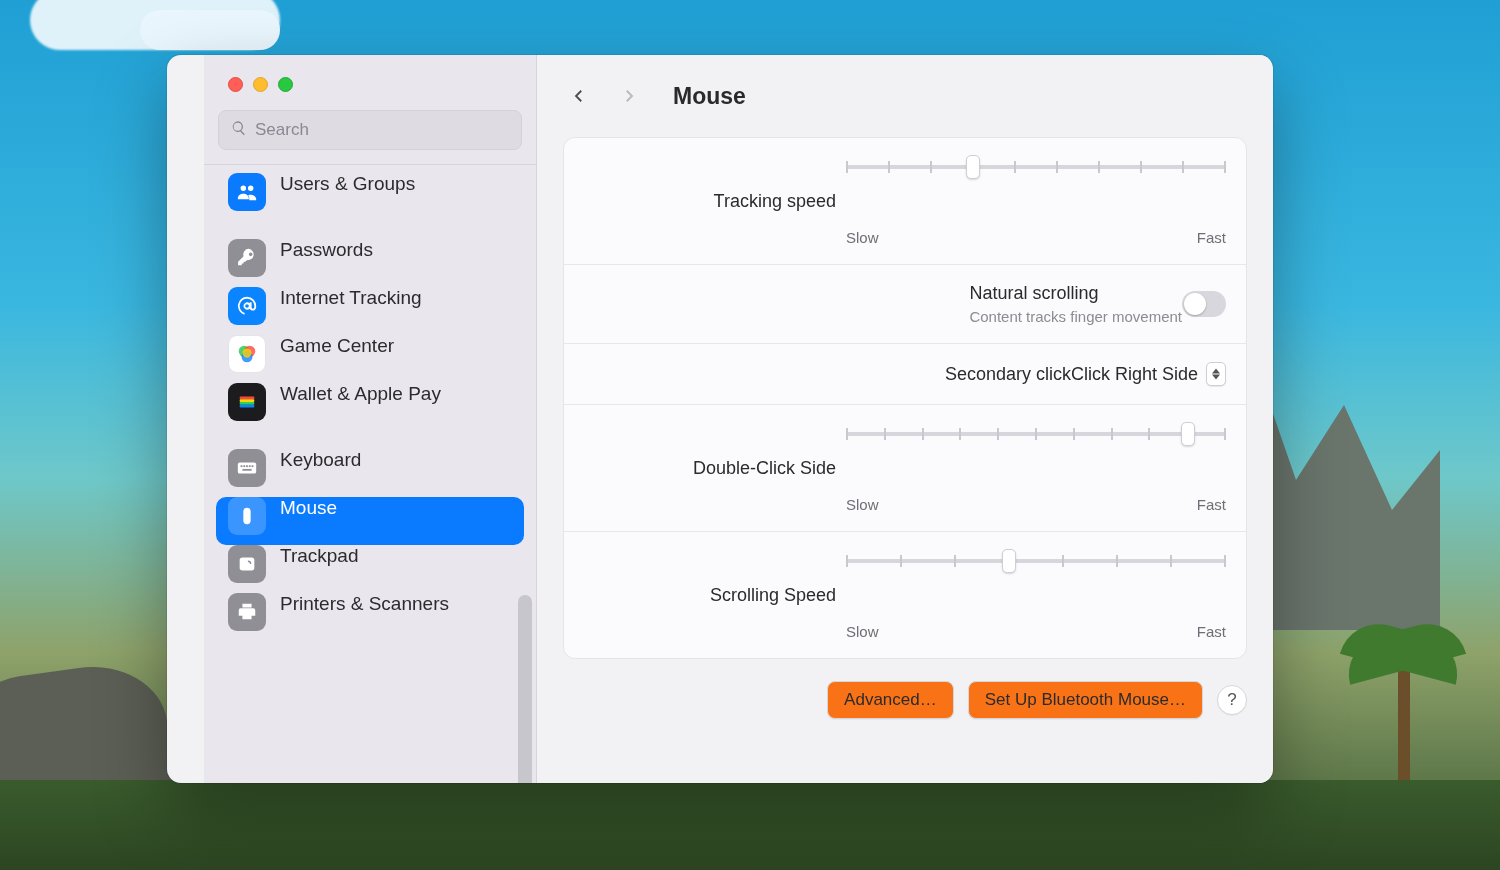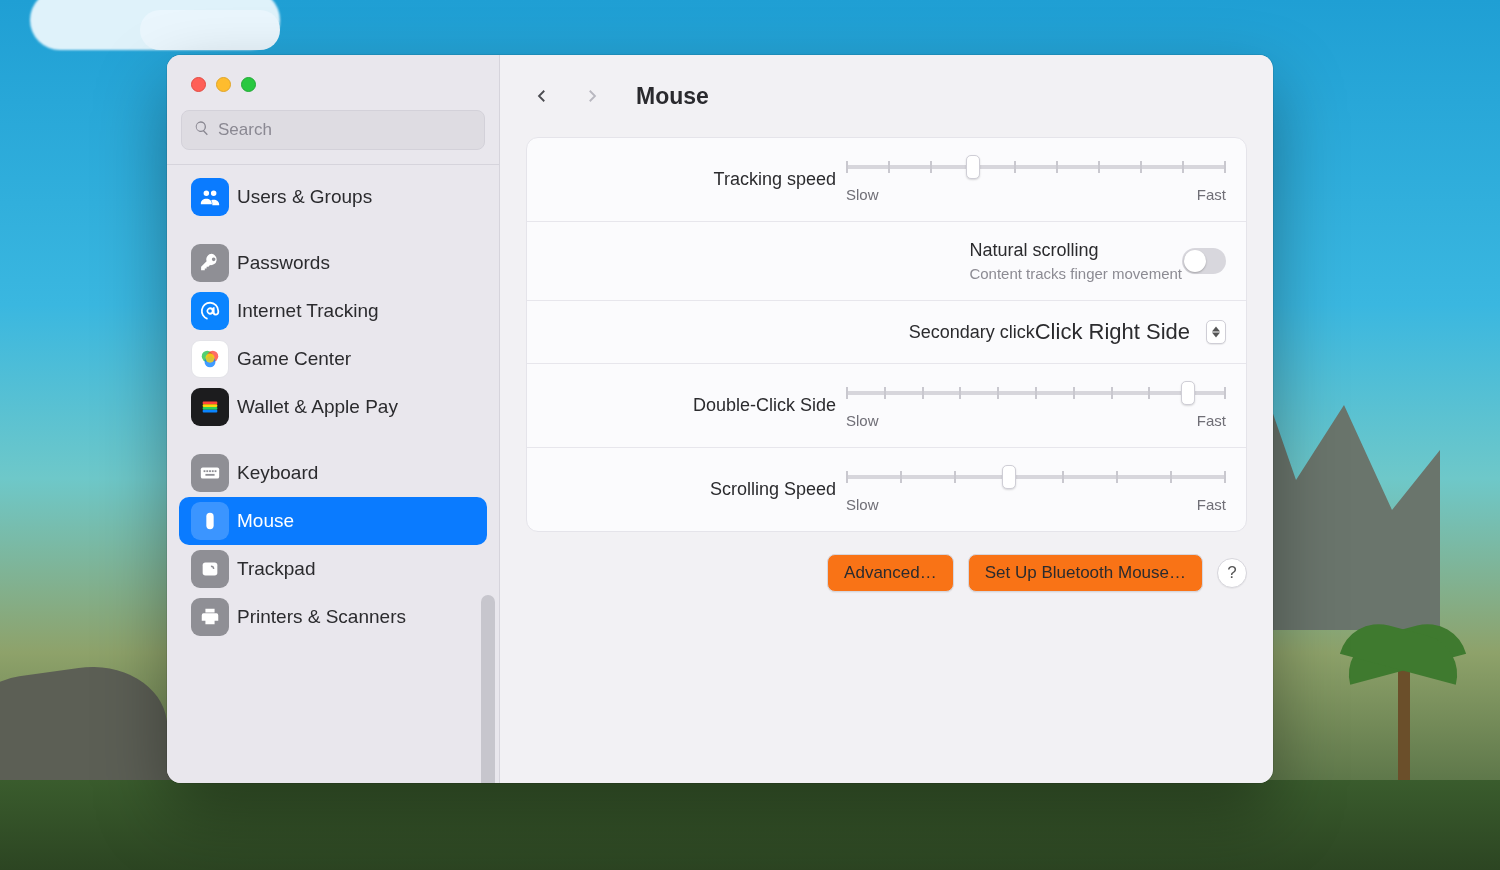--- a/index.html
+++ b/index.html
@@ -32,20 +32,21 @@
     display: flex;
     overflow: hidden;
   }
   .sidebar {
     width: 333px;
     background: #e9e7ed;
     border-right: 1px solid #d6d4dc;
     display:flex;
     flex-direction:column;
     position:relative;
+    margin-left:37px;
   }
   .traffic { display:flex; gap:10px; padding:22px 0 0 24px; }
   .dot{width:15px;height:15px;border-radius:50%;}
   .dot.red{background:#ff5f57;border:1px solid #e24b42;}
   .dot.yellow{background:#febc2e;border:1px solid #e0a528;}
   .dot.green{background:#28c840;border:1px solid #23a837;}
 
   .search-wrap{padding:18px 14px 0 14px;}
   .search{
     display:flex;align-items:center;gap:8px;
@@ -54,21 +55,21 @@
   }
   .search svg{width:16px;height:16px;fill:#8a8892;}
   .search input{border:none;background:transparent;outline:none;font-size:17px;color:#333;width:100%;}
   .search input::placeholder{color:#8a8892;}
 
   .side-divider{height:1px;background:#d6d4dc;margin:14px 0 0 0;}
 
   .items{padding:8px 12px 10px 12px; overflow:hidden; position:relative; flex:1;}
   .group-gap{height:18px;}
   .item{
-    display:flex;align-items:center;gap:8px;
+    display:flex;gap:14px;
     height:48px;padding:0 12px;border-radius:10px;cursor:default;
     font-size:19px;color:#2b2b2e;
   }
   .item.active{background:#0a7bff;color:#fff;}
   .icn{
     width:38px;height:38px;border-radius:9px;display:flex;align-items:center;justify-content:center;color:#fff;flex:none;
   }
   .icn svg{width:22px;height:22px;fill:currentColor;}
   .icn.blue{background:#0a7bff;}
   .icn.grey{background:#8f8f95;}
@@ -96,37 +97,37 @@
   }
   .row{
     display:flex;align-items:center;justify-content:flex-end;
     padding:18px 20px;border-bottom:1px solid #e7e6ec;
   }
   .row:last-child{border-bottom:none;}
   .row .lbl{font-size:18px;color:#2b2b2e;}
   .row .sub{font-size:15px;color:#8c8b93;margin-top:4px;}
   .lbl-col{display:flex;flex-direction:column;}
 
-  .slider-block{display:flex;flex-direction:column;align-items:flex-end;width:390px;}
+  .slider-block{display:flex;flex-direction:column;align-items:flex-end;width:390px;gap:43px;}
   .slider{
     position:relative;width:380px;height:22px;
   }
   .track{position:absolute;left:0;right:0;top:9px;height:4px;background:#d7d6dc;border-radius:2px;}
   .ticks{position:absolute;left:0;right:0;top:5px;height:12px;display:flex;justify-content:space-between;}
   .ticks span{width:2px;height:12px;background:#c9c8cf;display:block;}
   .thumb{position:absolute;top:-1px;width:14px;height:24px;background:#fff;border:1px solid #cfced6;border-radius:5px;box-shadow:0 1px 2px rgba(0,0,0,.15);transform:translateX(-50%);}
   .slider-labels{display:flex;justify-content:space-between;width:380px;font-size:15px;color:#6f6e76;margin-top:8px;}
 
   .toggle{
     width:44px;height:26px;background:#d8d7dd;border-radius:13px;position:relative;
   }
   .toggle .knob{position:absolute;top:2px;left:2px;width:22px;height:22px;background:#fff;border-radius:50%;box-shadow:0 1px 2px rgba(0,0,0,.25);}
 
   .select{
-    display:flex;align-items:center;gap:16px;font-size:22px;color:#2b2b2e;
+    display:flex;align-items:center;gap:8px;font-size:18px;color:#2b2b2e;
   }
   .stepper{
     width:20px;height:24px;background:#fff;border:1px solid #cfced6;border-radius:5px;display:flex;flex-direction:column;align-items:center;justify-content:center;gap:0;box-shadow:0 1px 1px rgba(0,0,0,.08);
   }
   .stepper svg{width:8px;height:6px;fill:#555;}
 
   .footer-row{
     display:flex;justify-content:flex-end;align-items:center;gap:14px;
     margin:22px 26px 0 26px;
   }

